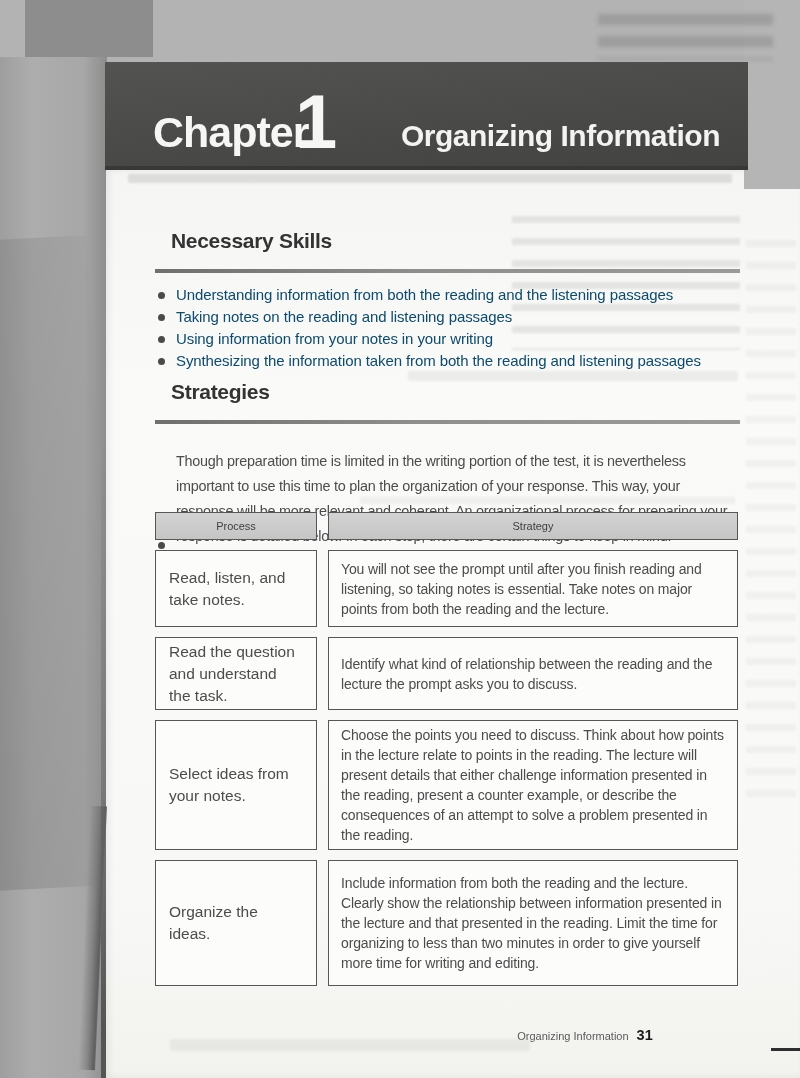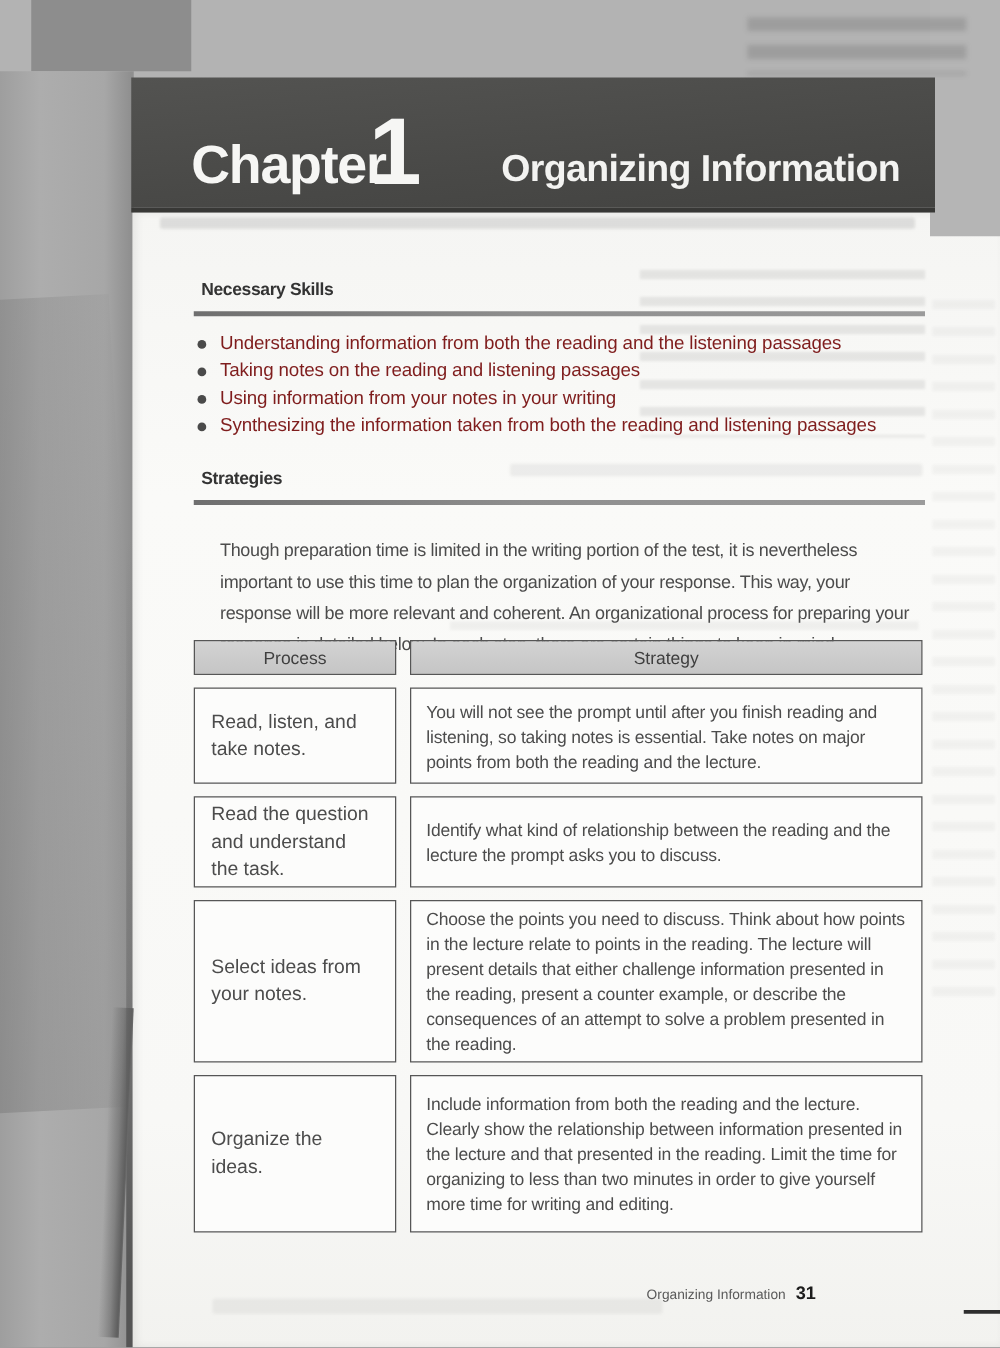--- a/index.html
+++ b/index.html
@@ -47,37 +47,37 @@
   .band{
     left:105px;top:62px;width:643px;height:104px;
     background:linear-gradient(175deg,#535351,#494947 60%,#434341);
     border-bottom:4px solid #383836;z-index:3;
   }
   .band .ch-label{position:absolute;left:48px;bottom:12px;font-size:43px;font-weight:bold;color:#f6f6f4;letter-spacing:-1px;line-height:1;margin-top:24px;}
   .band .ch-num{position:absolute;left:190px;bottom:6px;font-size:76px;font-weight:bold;color:#f6f6f4;line-height:1;}
   .band .ch-title{position:absolute;left:296px;bottom:15px;font-size:30px;font-weight:bold;color:#f3f3f1;letter-spacing:-.5px;line-height:1;}
   
   .sec{position:absolute;left:155px;width:585px;z-index:5;color:#4c4c4c;}
-  .sec h2{margin:6px;font-size:14px;font-weight:bold;color:#333;letter-spacing:-.3px;line-height:24px;}
+  .sec h2{margin:16px;font-size:21px;font-weight:bold;color:#333;letter-spacing:-.3px;line-height:24px;}
   .rule{height:4px;margin-top:4px;background:linear-gradient(90deg,#6f6f6f,#8e8e8e 45%,#9b9b9b);}
   .sec-skills{top:213px;}
   .sec-strategies{top:364px;}
   ul.blist{list-style:none;margin:11px 0 0 0;padding:0;}
-  ul.blist li{display:flex;align-items:flex-start;font-size:15px;line-height:22px;letter-spacing:-.1px;color:#7f1d1d;width:578px;}
+  ul.blist li{display:flex;align-items:flex-start;font-size:15px;line-height:22px;letter-spacing:-.1px;color:#0c4a6e;width:578px;}
   .dot{width:7px;height:7px;border-radius:50%;background:#4a4a4a;flex:0 0 7px;margin:8px 11px 0 3px;}
   .bullet-par{display:flex;align-items:flex-end;margin-top:25px;width:585px;}
   .bullet-par p{margin:0;font-size:14.4px;line-height:25px;letter-spacing:-.25px;color:#4c4c4c;width:568px;}
   
   .ps-table{
     position:absolute;left:155px;top:512px;width:583px;z-index:5;
     display:grid;grid-template-columns:162px 410px;grid-template-rows:28px 77px 73px 130px 126px;
     column-gap:11px;row-gap:10px;
   }
   .cell{border:1.5px solid #565656;box-sizing:border-box;display:flex;align-items:center;background:#fcfcfb;}
-  .hcell{background:linear-gradient(180deg,#d3d3d3,#c5c5c5);justify-content:center;font-size:14px;color:#3f3f3f;}
+  .hcell{background:linear-gradient(180deg,#d3d3d3,#c5c5c5);justify-content:center;font-size:11px;color:#3f3f3f;}
   .pcell{font-size:15.5px;line-height:22px;color:#4c4c4c;padding:6px 14px 6px 13px;}
   .scell{font-size:14px;line-height:20px;color:#4c4c4c;padding:18px 12px;letter-spacing:-.15px;}
   
   .footer{position:absolute;left:440px;top:1026px;width:290px;text-align:center;z-index:5;}
   .footer .flabel{font-size:11px;color:#5a5a5a;}
   .footer .fpage{font-size:14.5px;font-weight:bold;color:#1c1c1c;margin-left:8px;}
   .footer-rule{left:771px;top:1048px;width:29px;height:3px;background:#2e2e2e;z-index:5;}
 </style>
 </head>
 <body>

